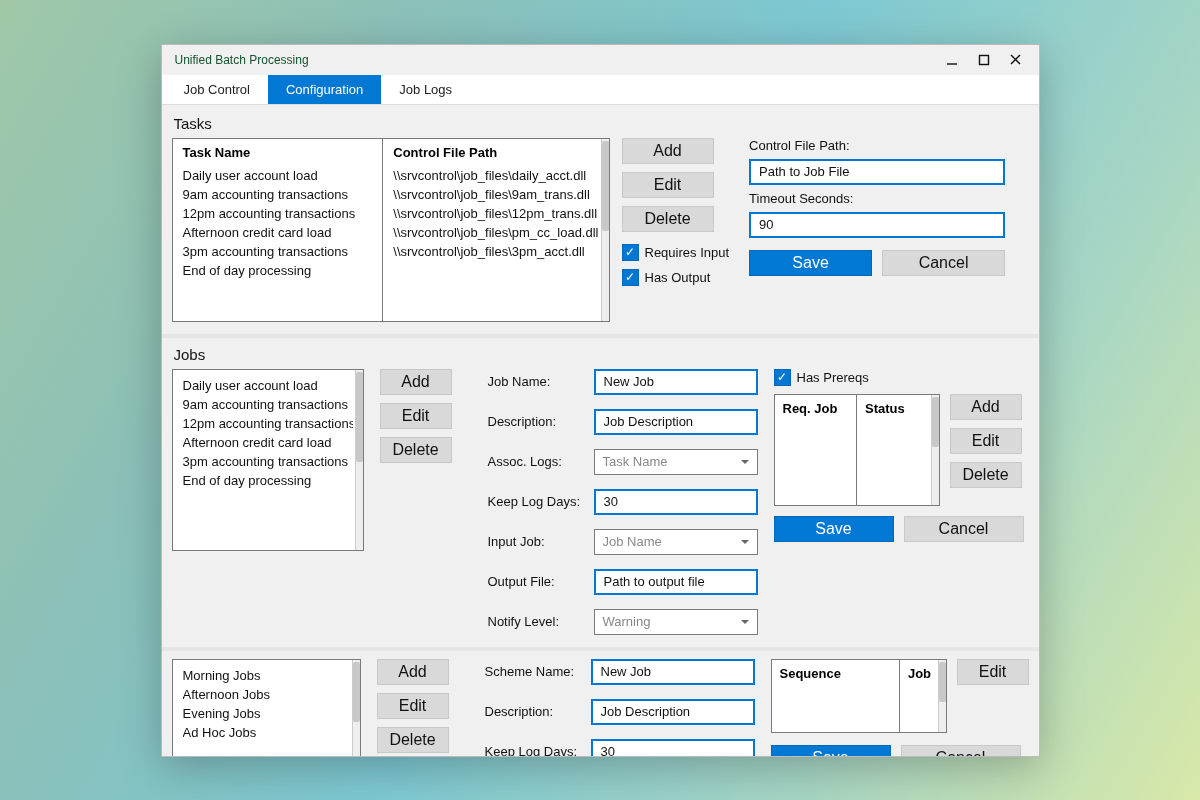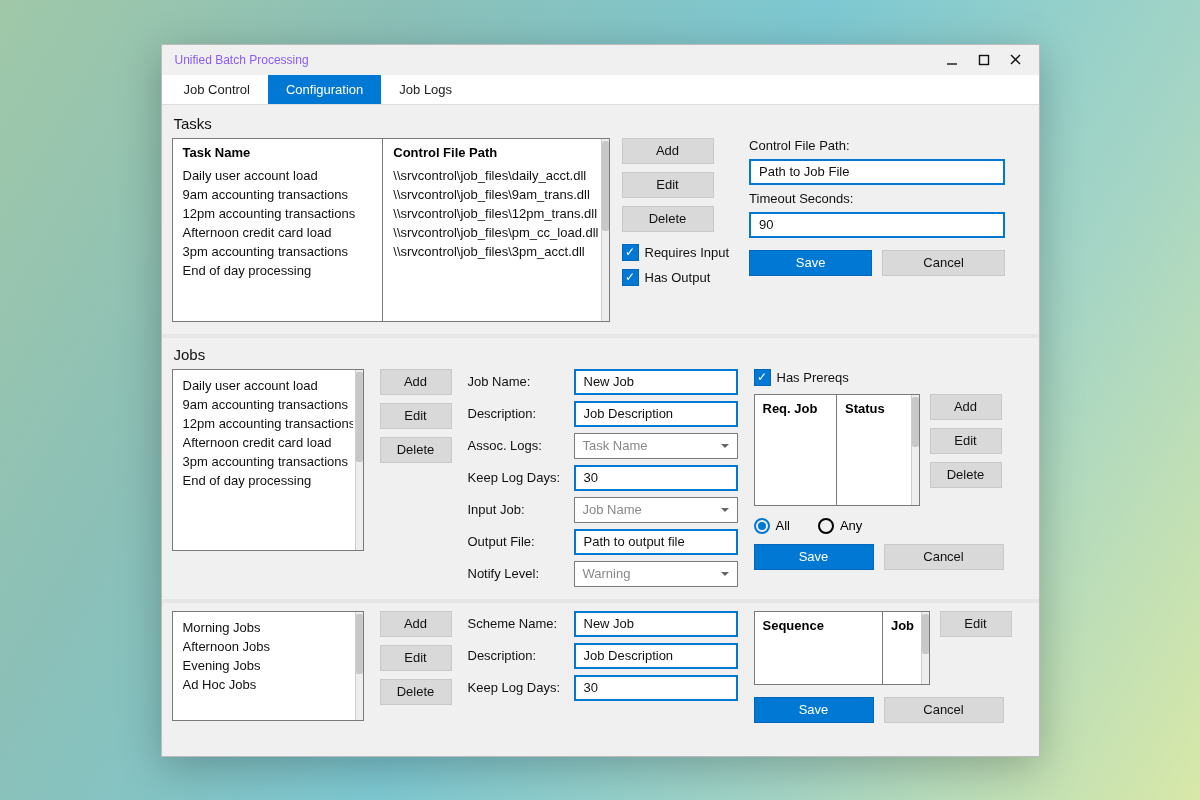--- a/index.html
+++ b/index.html
@@ -17,21 +17,21 @@
   border: 1px solid #bbb;
   box-shadow: 0 10px 40px rgba(0,0,0,0.25);
   display: flex; flex-direction: column;
   overflow: hidden;
 }
 .titlebar {
   height: 30px; background: #f0f0f0;
   display: flex; align-items: center;
   padding: 0 10px;
 }
-.titlebar .title { font-size: 12px; color: #8b5cf6; flex: 1; padding-left: 3px; }
+.titlebar .title { font-size: 12px; color: #14532d; flex: 1; padding-left: 3px; }
 .win-btns { display: flex; gap: 18px; align-items: center; padding-right: 6px; }
 .win-btn { width: 14px; height: 14px; display: flex; align-items: center; justify-content: center; cursor: pointer; }
 .tabs {
   background: #fff; border-bottom: 1px solid #ddd;
   display: flex; padding: 0 0 0 4px;
 }
 .tab { padding: 7px 18px; font-size: 13px; color: #222; cursor: pointer; }
 .tab.active { background: #0078d4; color: #fff; }
 .content { flex: 1; overflow-y: auto; padding: 6px 10px 20px 10px; }
 .section { margin-bottom: 12px; }
@@ -48,21 +48,21 @@
 .task-cell { font-size: 13px; color: #111; padding: 2px 0; white-space: nowrap; }
 .vscroll {
   position: absolute; right: 0; top: 0; bottom: 0; width: 8px;
   background: #eee; border-left: 1px solid #ccc;
 }
 .scroll-thumb { position:absolute; left:0; right:0; top:2px; height:90px; background:#c8c8c8; border-radius:2px;}
 .btn-col { display: flex; flex-direction: column; gap: 8px; }
 .btn {
   width: 92px; height: 26px;
   background: #d9d9d9; border: 1px solid #c8c8c8;
-  font-size: 13px; color: #111; cursor: pointer;
+  font-size: 16px; color: #111; cursor: pointer;
   display: flex; align-items: center; justify-content: center;
 }
 .btn.primary { background: #0078d4; color: #fff; border-color: #0067ba; }
 .chk-row { display: flex; align-items: center; gap: 6px; font-size: 13px; color: #111; margin-top: 4px;}
 .chk {
   width: 17px; height: 17px; background: #0078d4; border: 1px solid #0067ba;
   display: flex; align-items: center; justify-content: center; color: #fff; font-size: 12px;
 }
 .form-col { display: flex; flex-direction: column; gap: 6px; }
 .lbl { font-size: 13px; color: #111; }
@@ -75,21 +75,21 @@
 .btn-row .btn { width: 123px; }
 .divider { height: 4px; background: #e6e6e6; margin: 8px -10px; }
 
 .jobs-row { display: flex; gap: 16px; align-items: flex-start; }
 .job-list {
   width: 192px; height: 182px;
   border: 1px solid #7a7a7a; background: #fff;
   position: relative; padding: 6px 10px;
 }
 .job-item { font-size: 13px; color: #111; padding: 2px 0; white-space: nowrap; overflow:hidden;}
-.form-grid { display: grid; grid-template-columns: 100px 164px; gap: 6px 6px; align-items: center; }
+.form-grid { display: grid; grid-template-columns: 100px 164px; gap: 14px 6px; align-items: center; margin-left: 20px; }
 .form-grid .lbl { text-align: left; }
 .form-grid .inp { width: 164px; }
 .sel {
   width: 164px; height: 26px; border: 1px solid #7a7a7a; background: #fff;
   display: flex; align-items: center; padding: 0 8px; color: #888; font-size: 13px;
   position: relative;
 }
 .sel::after { content:""; position:absolute; right:8px; top:10px; border:4px solid transparent; border-top-color:#666;}
 .prereq-col { display: flex; flex-direction: column; gap: 8px; }
 .prereq-table {
@@ -257,30 +257,20 @@
               <div class="vscroll">
                   <div class="scroll-thumb" style="height:50px;"></div>
                 </div>
             </div>
             <div class="btn-col" style="width:72px;">
               <div class="btn" style="width:72px;">Add</div>
               <div class="btn" style="width:72px;">Edit</div>
               <div class="btn" style="width:72px;">Delete</div>
             </div>
           </div>
-          <div class="radio-row">
-            <div class="radio">
-                <div class="rcirc on"></div>
-                <span>All</span>
-              </div>
-            <div class="radio">
-                <div class="rcirc"></div>
-                <span>Any</span>
-              </div>
-          </div>
           <div class="btn-row" style="margin-top:2px;">
             <div class="btn primary" style="width:120px;">Save</div>
             <div class="btn" style="width:120px;">Cancel</div>
           </div>
         </div>
       </div>
     </div>
 
     <div class="divider"></div>
 

